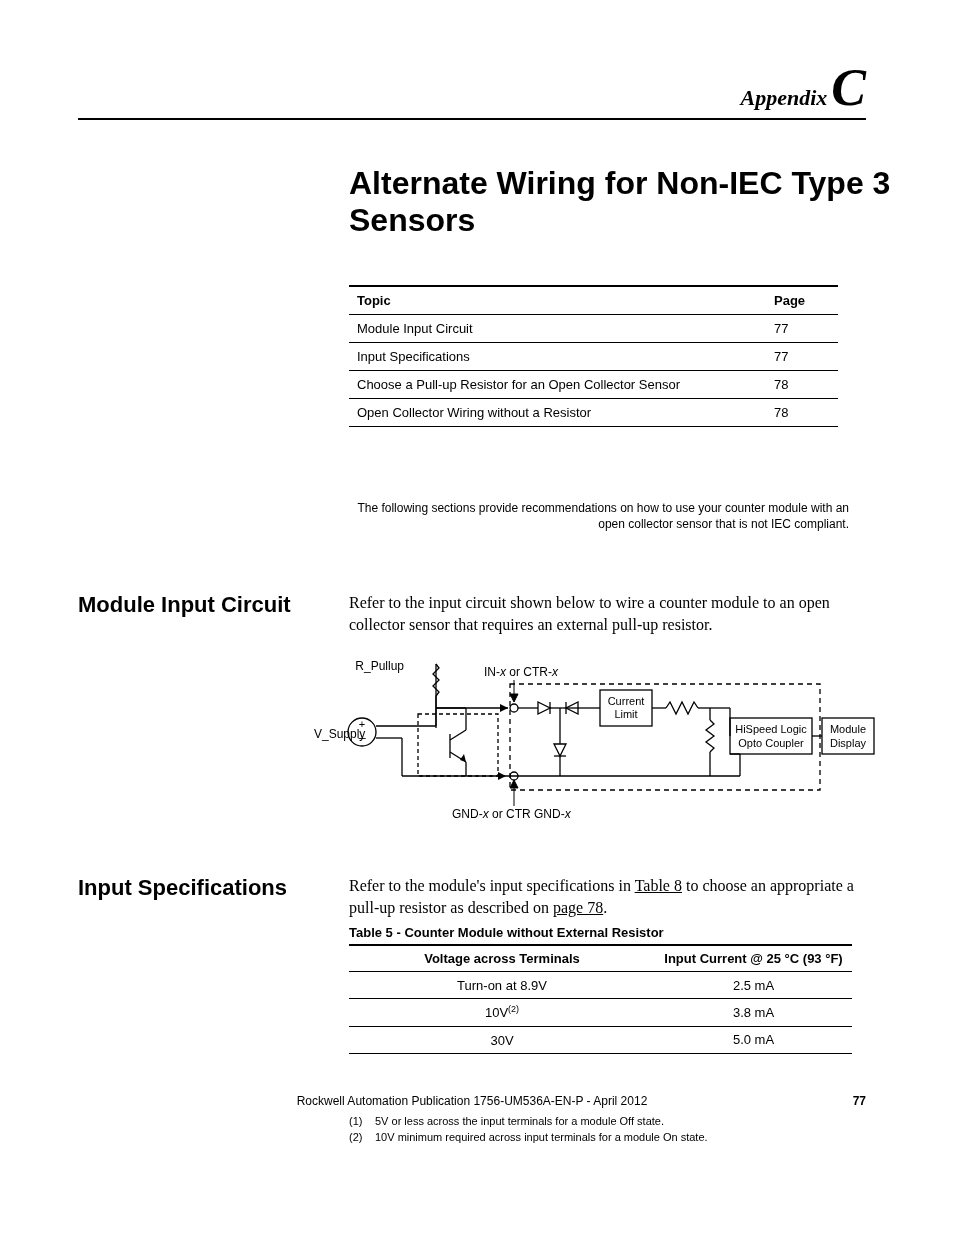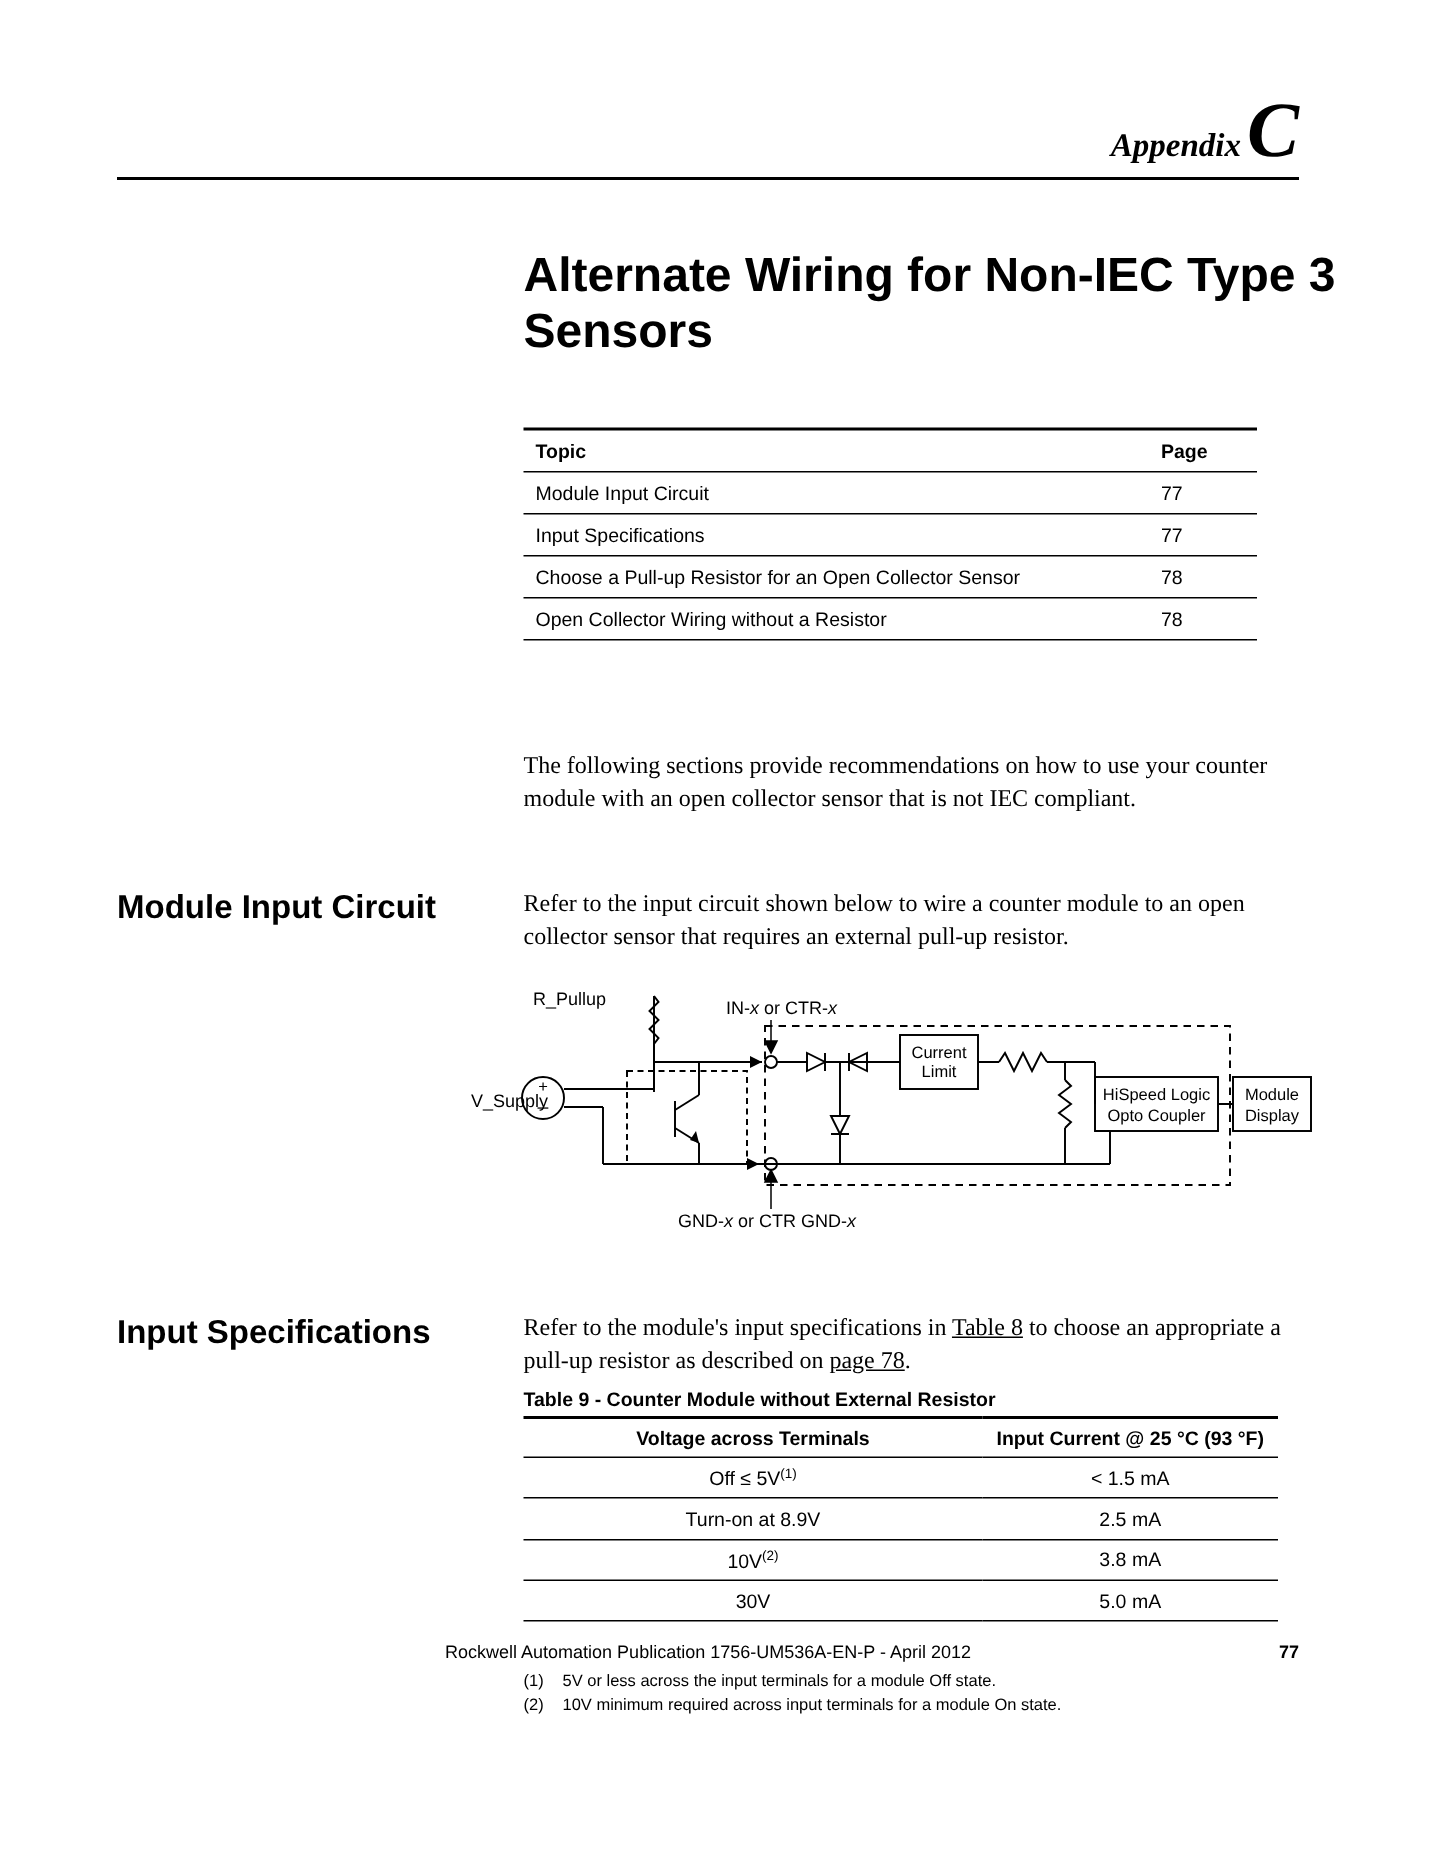--- a/index.html
+++ b/index.html
@@ -11,21 +11,21 @@
   .header-rule { position: absolute; top: 118px; left: 78px; right: 88px; border-top: 2px solid #000; height: 0; }
 
   .title { position: absolute; top: 165px; left: 349px; font-weight: bold; font-size: 32px; }
 
   .toc { position: absolute; top: 285px; left: 349px; width: 489px; border-collapse: collapse; }
   .toc th, .toc td { border-top: 1px solid #000; border-bottom: 1px solid #000; padding: 6px 8px; font-size: 13px; text-align: left; }
   .toc th { font-weight: bold; margin-left: 11px; }
   .toc th:last-child, .toc td:last-child { width: 56px; }
   .toc thead th { border-top-width: 2px; }
 
-  .intro { position: absolute; top: 500px; left: 349px; width: 500px; font-family: Liberation Serif, serif; font-size: 16px; line-height: 1.35; }
+  .intro { position: absolute; top: 500px; left: 349px; width: 500px; font-family: Liberation Sans, sans-serif; font-size: 12px; line-height: 1.35; text-align: right; }
 
   .sec1-heading { position: absolute; top: 592px; left: 78px; font-weight: bold; font-size: 22px; }
   .sec1-body { position: absolute; top: 592px; left: 349px; width: 500px; font-family: "Times New Roman", serif; font-size: 16px; line-height: 1.35; }
 
   .circuit { position: absolute; top: 648px; left: 310px; width: 570px; height: 190px; }
 
   .sec2-heading { position: absolute; top: 875px; left: 78px; font-weight: bold; font-size: 22px; }
   .sec2-body { position: absolute; top: 875px; left: 349px; width: 510px; font-family: "Times New Roman", serif; font-size: 16px; line-height: 1.35; }
   .link { color: #000000; text-decoration: underline; }
 
@@ -198,33 +198,29 @@
         <polygon points="204,54 200,46 208,46"></polygon>
       </g>
     </svg>
   </div>
 
   <div class="sec2-heading">Input Specifications</div>
   <div class="sec2-body">
     <span>Refer to the module's input specifications in </span><a href="#" class="link">Table 8</a><span> to choose an appropriate a pull-up resistor as described on </span><a href="#" class="link">page 78</a><span>.</span>
   </div>
 
-  <div class="t8-caption">Table 9 - Counter Module without External Resistor</div>
+  <div class="t8-caption">Table 5 - Counter Module without External Resistor</div>
   <table class="t8">
     <thead>
       <tr>
         <th>Voltage across Terminals</th>
         <th>Input Current @ 25 °C (93 °F)</th>
       </tr>
     </thead>
     <tbody>
-      <tr>
-        <td><span>Off ≤ 5V</span><span class="sup">(1)</span></td>
-        <td>&lt; 1.5 mA</td>
-      </tr>
       <tr>
         <td><span>Turn-on at 8.9V</span><span class="sup"></span></td>
         <td>2.5 mA</td>
       </tr>
       <tr>
         <td><span>10V</span><span class="sup">(2)</span></td>
         <td>3.8 mA</td>
       </tr>
       <tr>
         <td><span>30V</span><span class="sup"></span></td>

